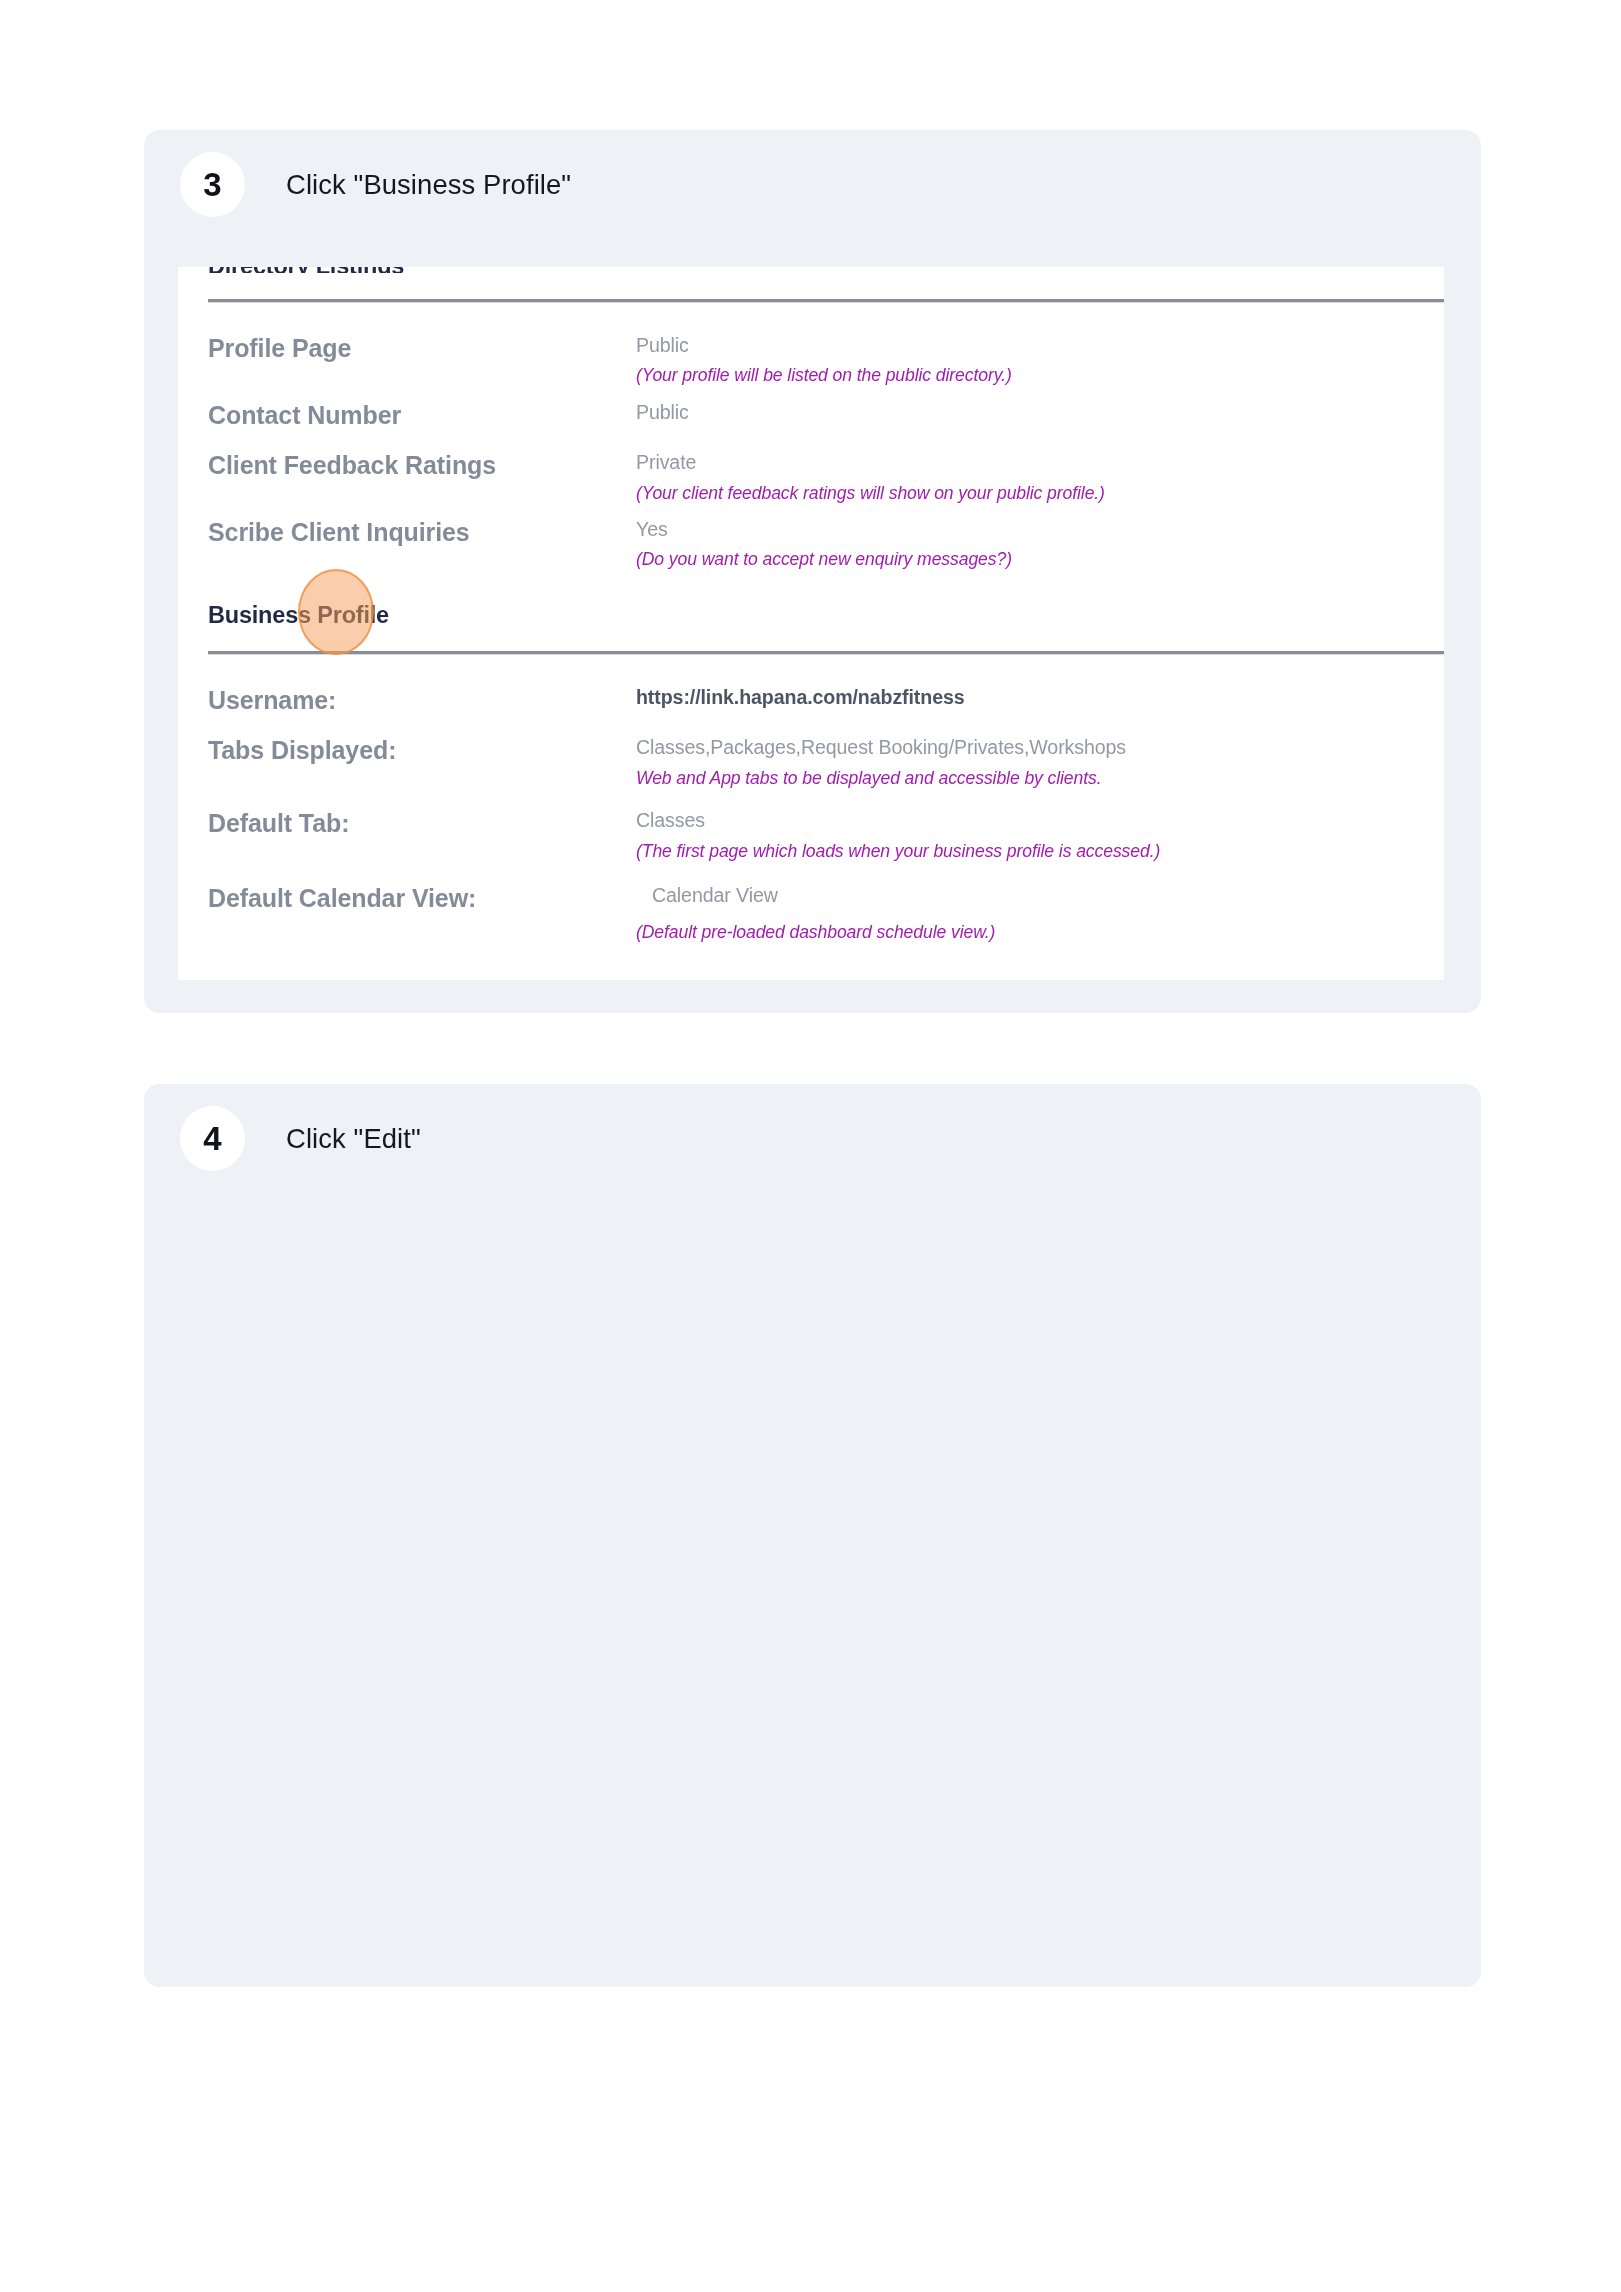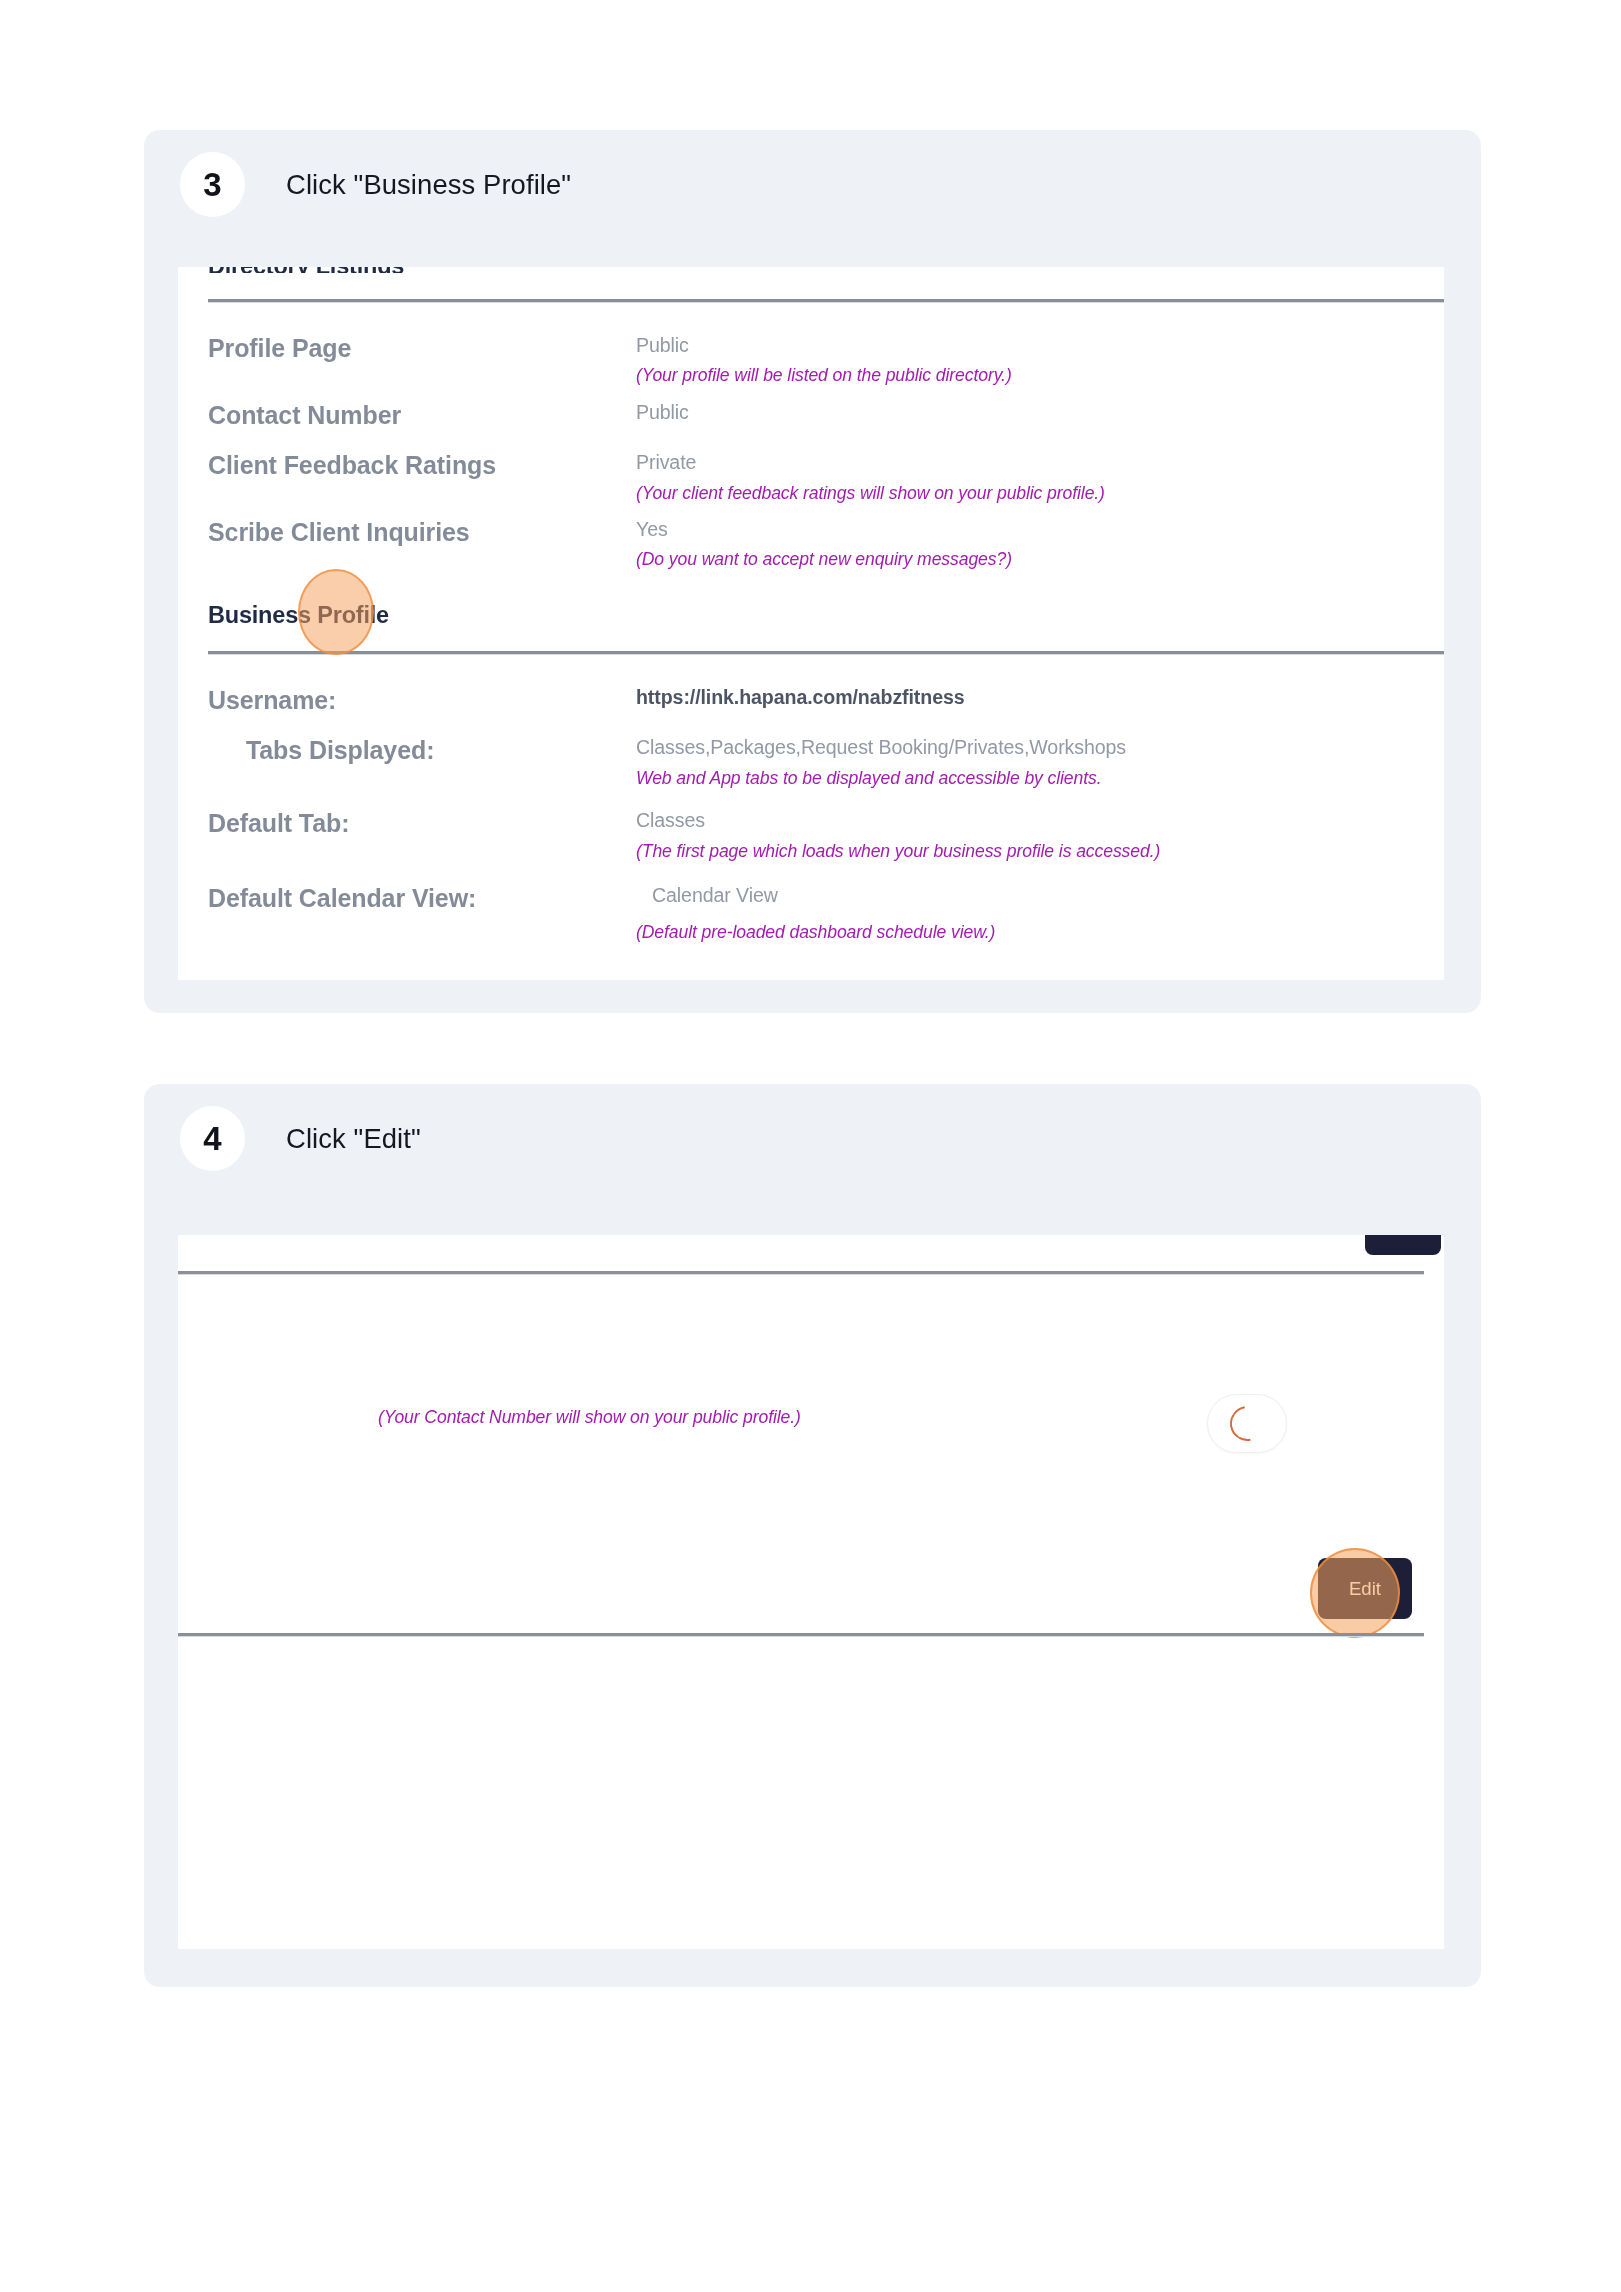--- a/index.html
+++ b/index.html
@@ -230,21 +230,21 @@
         <div class="field-value" style="left:458px; top:251px;">Yes</div>
         <div class="field-hint" style="left:458px; top:282px;">(Do you want to accept new enquiry messages?)</div>
 
         <div class="sec-title" style="left:30px; top:335px;">Business Profile</div>
 
         <div class="rule" style="left:30px; top:384px; width:1236px;"></div>
 
         <div class="field-label" style="left:30px; top:419px;">Username:</div>
         <div class="field-value strong" style="left:458px; top:419px;">https://link.hapana.com/nabzfitness</div>
 
-        <div class="field-label" style="left:30px; top:469px;margin-left:38px;">Tabs Displayed:</div>
+        <div class="field-label" style="left:30px; top:469px;">Tabs Displayed:</div>
         <div class="field-value" style="left:458px; top:469px;">Classes,Packages,Request Booking/Privates,Workshops</div>
         <div class="field-hint" style="left:458px; top:501px;">Web and App tabs to be displayed and accessible by clients.</div>
 
         <div class="field-label" style="left:30px; top:542px;">Default Tab:</div>
         <div class="field-value" style="left:458px; top:542px;">Classes</div>
         <div class="field-hint" style="left:458px; top:574px;">(The first page which loads when your business profile is accessed.)</div>
 
         <div class="field-label" style="left:30px; top:617px;">Default Calendar View:</div>
         <div class="field-value" style="left:446px; top:617px;margin-left:28px;">Calendar View</div>
         <div class="field-hint" style="left:458px; top:655px;">(Default pre-loaded dashboard schedule view.)</div>
@@ -255,38 +255,17 @@
     </div>
   </div>
 
   <div class="step-card" style="left:144px; top:1084px; width:1337px; height:903px;">
 
     <div class="step-header" style="padding-left:36px; padding-top:19.6px;">
       <div class="step-badge">4</div>
       <div class="step-title" style="margin-left:41px;">Click "Edit"</div>
     </div>
 
-    <div class="shot" style="left:34px; top:151px; width:1266px; height:714px;">
-      <div class="shot-inner">
-
-        <div class="btn-dark" style="left:1187px; top:-35px; width:76px; height:55px; border-radius:7.8px;"></div>
-
-        <div class="rule" style="left:0px; top:36px; width:1246px;"></div>
-
-        <div class="field-hint" style="left:200px; top:172px;">(Your Contact Number will show on your public profile.)</div>
-
-        <div class="spinner-pill" style="left:1029px; top:159px; width:80px; height:59px;">
-          <div class="spinner-ring"></div>
-        </div>
-
-        <div class="btn-dark" style="left:1140px; top:323px; width:94px; height:61px;">Edit</div>
-
-        <div class="hl-circle" style="left:1132px; top:313px; width:90px; height:90px;"></div>
-
-        <div class="rule" style="left:0px; top:398px; width:1246px;"></div>
-
-      </div>
-    </div>
   </div>
 
 
 </div>
 
 
 </body></html>

